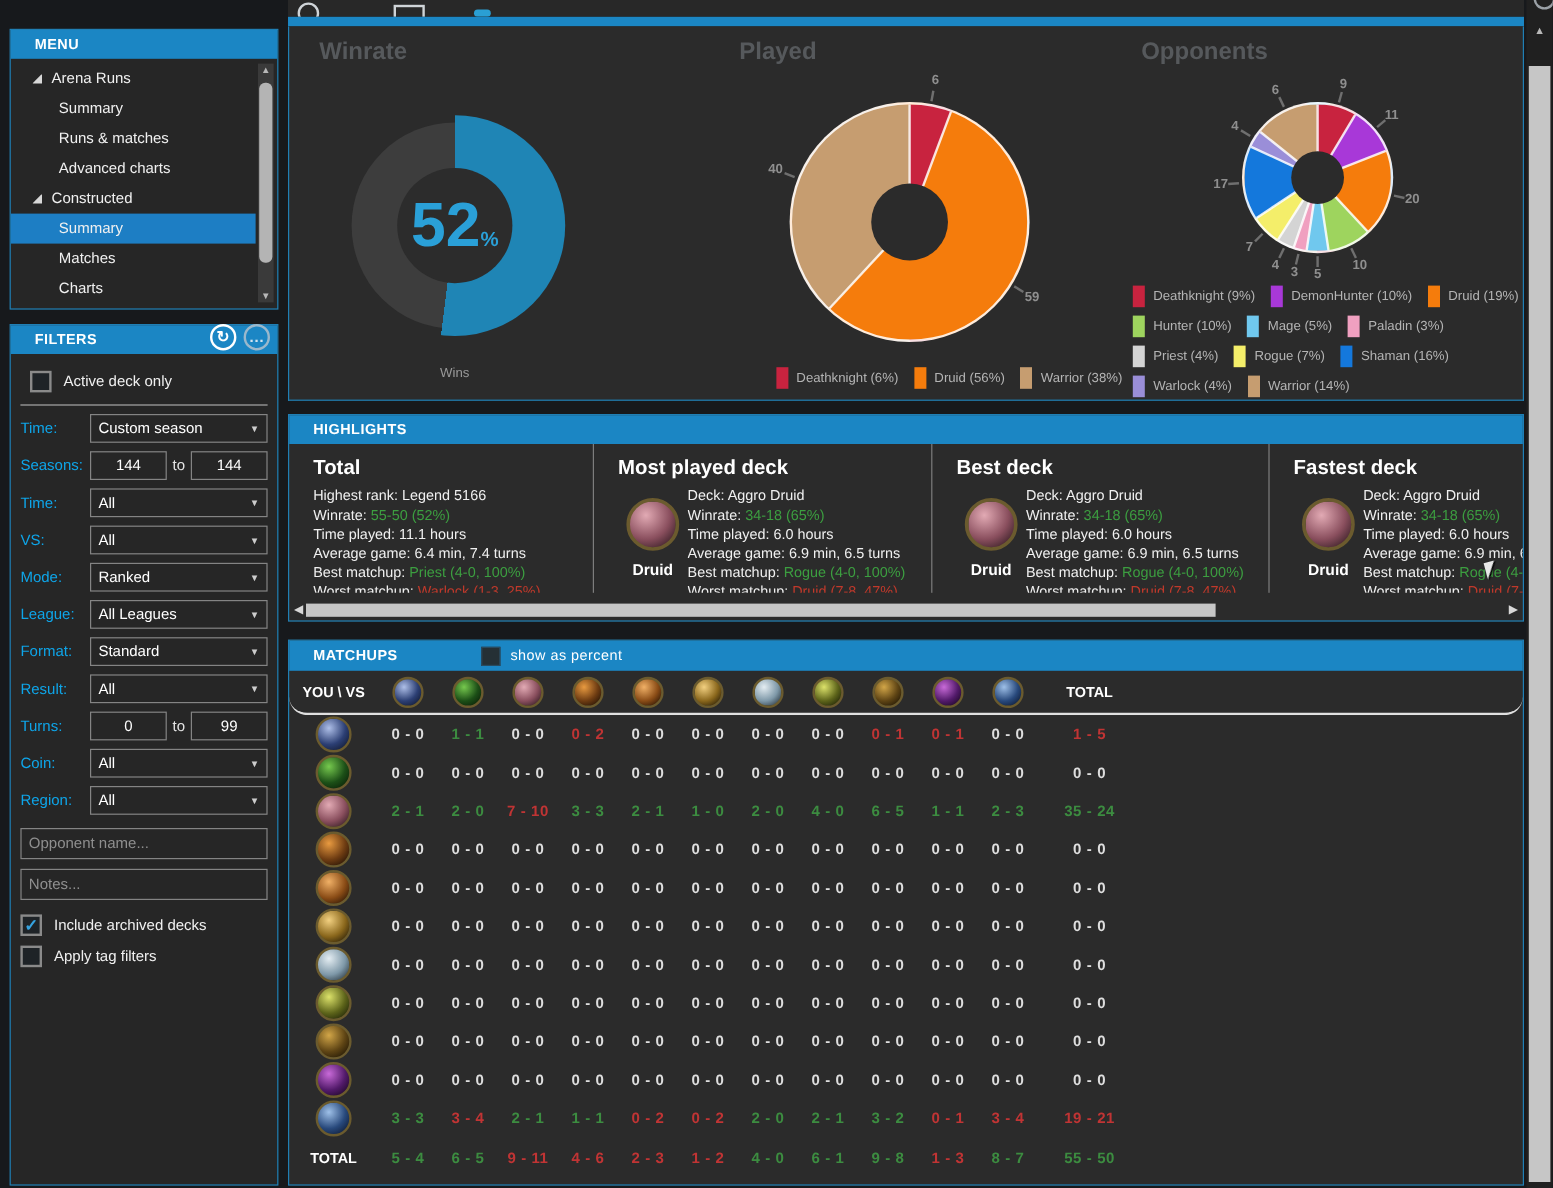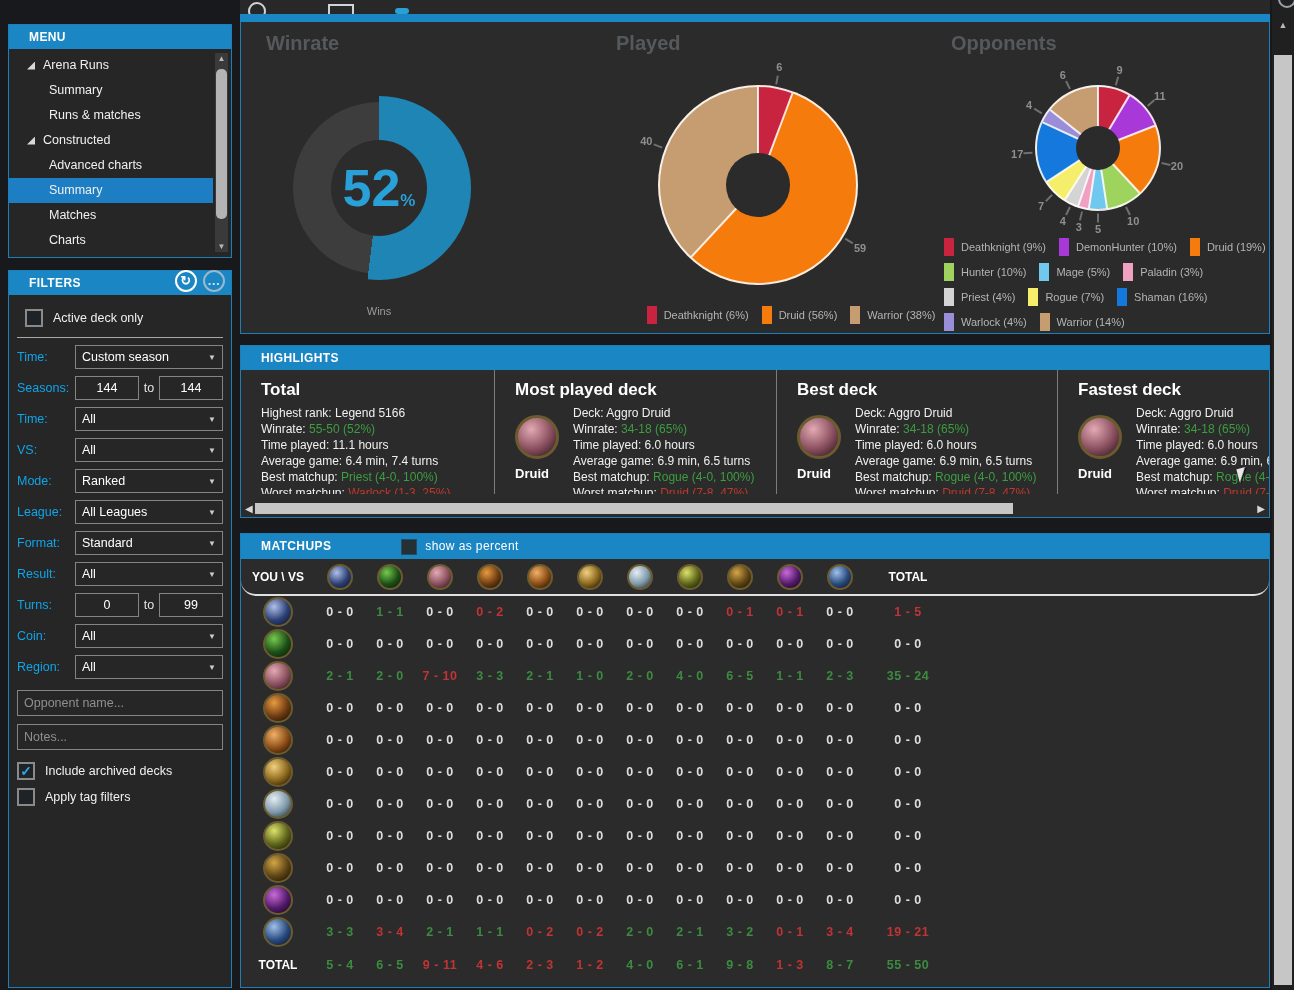--- a/index.html
+++ b/index.html
@@ -76,21 +76,21 @@
   .lg-swatch { width:10px; height:18px; margin-right:7px; flex:none; }
   .lg-text { font-size:11px; color:#b4b4b4; white-space:nowrap; }
 
   
   #highlights-panel { left:240px; top:345px; width:1030px; height:173px; }
   .hl-grid { display:grid; grid-template-columns:253px 282px 281px 1fr; height:124px; }
   .hl-card { padding:10px 0 0 20px; overflow:hidden; }
   .hl-card + .hl-card { border-left:1px solid #7d7d7d; }
   .hl-title { font-size:17px; font-weight:bold; color:#fff; margin-bottom:5px; white-space:nowrap; }
   .hl-body { display:flex; }
-  .hl-icon-wrap { width:58px; flex:none; margin-top:10px; }
+  .hl-icon-wrap { width:58px; flex:none; text-align:center; margin-top:10px; }
   .class-icon { border-radius:50%; border:2px solid #6b5b2e; display:inline-block; }
   .class-icon.big { width:44px; height:44px; border-width:3px; }
   .hl-icon-label { font-size:13px; font-weight:bold; color:#fff; margin-top:3px; }
   .hl-lines { flex:1; min-width:0; }
   .hl-line { font-size:12px; line-height:16px; white-space:nowrap; overflow:hidden; }
   .hl-lbl { color:#f0f0f0; }
   .hl-val.white { color:#f0f0f0; }
   .hl-val.green { color:#3c9e40; }
   .hl-val.red { color:#c0392b; }
   .hscroll { position:absolute; left:2px; bottom:2px; right:2px; height:13px; }
@@ -135,26 +135,26 @@
       <div class="tree-item group">
         <span class="tree-arrow"></span>
         <span class="tree-label">Arena Runs</span>
       </div>
       <div class="tree-item child">
         <span class="tree-label">Summary</span>
       </div>
       <div class="tree-item child">
         <span class="tree-label">Runs &amp; matches</span>
       </div>
+      <div class="tree-item child">
+        <span class="tree-label">Advanced charts</span>
+      </div>
       <div class="tree-item group">
         <span class="tree-arrow"></span>
         <span class="tree-label">Constructed</span>
-      </div>
-      <div class="tree-item child">
-        <span class="tree-label">Advanced charts</span>
       </div>
       <div class="tree-item child selected">
         <span class="tree-label">Summary</span>
       </div>
       <div class="tree-item child">
         <span class="tree-label">Matches</span>
       </div>
       <div class="tree-item child">
         <span class="tree-label">Charts</span>
       </div>

